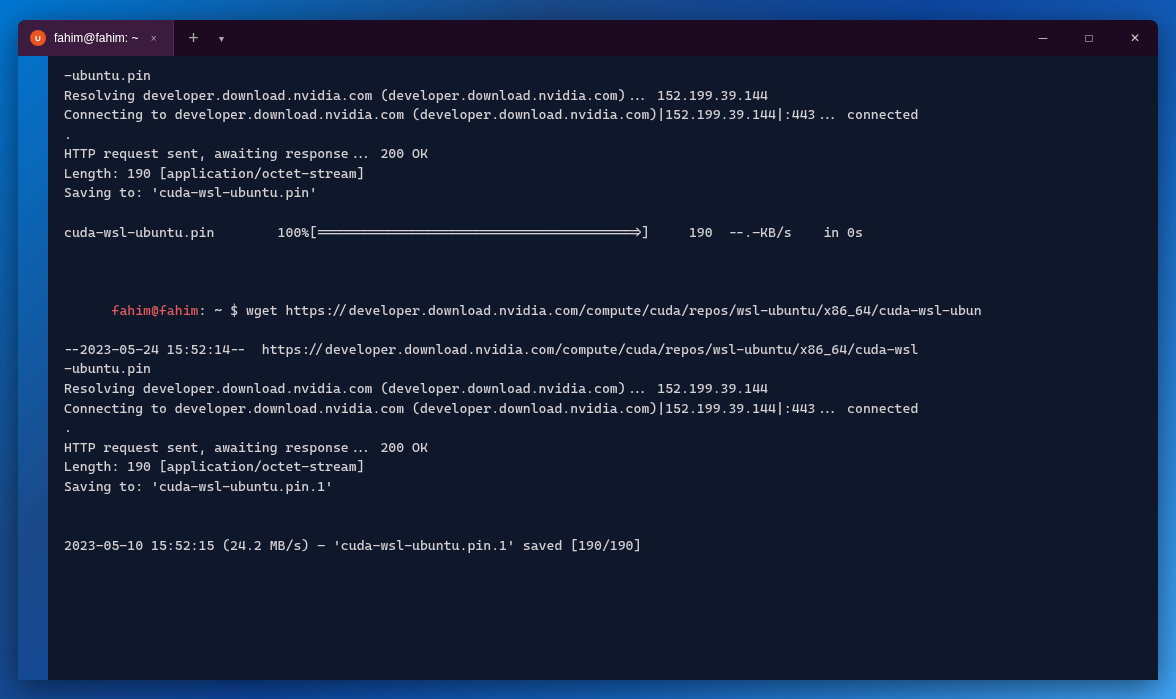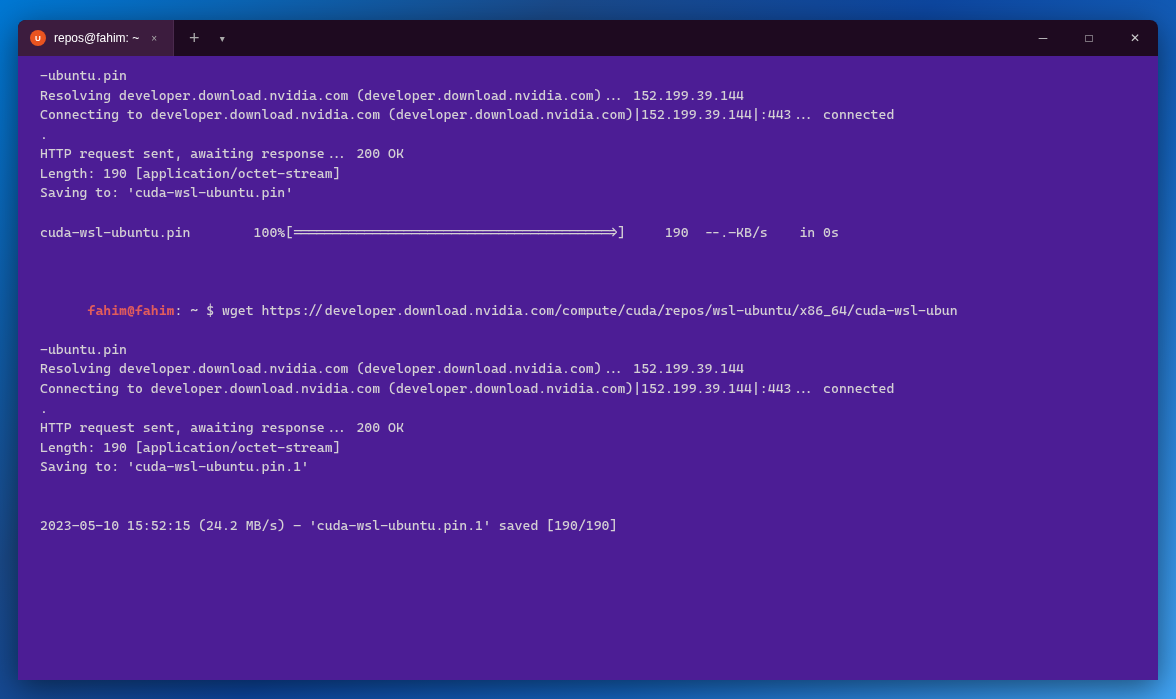--- a/index.html
+++ b/index.html
@@ -120,38 +120,38 @@
       height: 100%;
       display: flex;
       align-items: center;
       justify-content: center;
       color: #ccc;
       font-size: 12px;
       cursor: pointer;
     }
 
     .terminal-body {
-      background: #4c1d95;
+      background: #0f172a;
       flex: 1;
-      padding: 10px 22px;
+      padding: 10px 16px;
       font-family: 'Cascadia Code', 'Consolas', 'Courier New', monospace;
       font-size: 13.5px;
       line-height: 1.45;
       color: #d4d0d4;
       overflow: hidden;
+      margin-left: 30px;
     }
 
     .line {
       white-space: pre-wrap;
       word-break: break-all;
     }
 
     .prompt-user {
       color: #e05c5c;
-      font-weight: bold;
     }
 
     .prompt-colon {
       color: #d4d0d4;
     }
 
     .prompt-dollar {
       color: #d4d0d4;
     }
 
@@ -178,21 +178,21 @@
   </style>
 </head>
 <body>
 
 <div class="window">
 
   <div class="title-bar">
     <div class="tab-area">
       <div class="tab">
         <div class="ubuntu-icon">U</div>
-        <span>repos@fahim: ~</span>
+        <span>fahim@fahim: ~</span>
         <div class="close-icon">×</div>
       </div>
       <div class="tab-new-btn">+</div>
       <div class="tab-dropdown">▾</div>
     </div>
     <div class="window-controls">
       <div class="win-btn">
         <span>─</span>
       </div>
       <div class="win-btn">
@@ -213,20 +213,21 @@
     <div class="line">HTTP request sent, awaiting response... 200 OK</div>
     <div class="line">Length: 190 [application/octet-stream]</div>
     <div class="line">Saving to: 'cuda-wsl-ubuntu.pin'</div>
     <div class="empty-line"></div>
     <div class="line">cuda-wsl-ubuntu.pin        100%[========================================&gt;]     190  --.–KB/s    in 0s</div>
     <div class="empty-line"></div>
     <div class="empty-line"></div>
     <div class="line">
       <span class="prompt-user">fahim@fahim</span><span class="prompt-colon">:</span><span class="prompt-cmd"> ~</span><span class="prompt-dollar"> $ </span><span class="prompt-cmd">wget https://developer.download.nvidia.com/compute/cuda/repos/wsl-ubuntu/x86_64/cuda-wsl-ubun</span>
     </div>
+    <div class="line">--2023-05-24 15:52:14--  https://developer.download.nvidia.com/compute/cuda/repos/wsl-ubuntu/x86_64/cuda-wsl</div>
     <div class="line">-ubuntu.pin</div>
     <div class="line">Resolving developer.download.nvidia.com (developer.download.nvidia.com)... 152.199.39.144</div>
     <div class="line">Connecting to developer.download.nvidia.com (developer.download.nvidia.com)|152.199.39.144|:443... <span style="color:#d4d0d4">connected</span></div>
     <div class="line">.</div>
     <div class="line">HTTP request sent, awaiting response... 200 OK</div>
     <div class="line">Length: 190 [application/octet-stream]</div>
     <div class="line">Saving to: 'cuda-wsl-ubuntu.pin.1'</div>
     <div class="empty-line"></div>
     <div class="empty-line"></div>
     <div class="line">2023-05-10 15:52:15 (24.2 MB/s) – 'cuda-wsl-ubuntu.pin.1' saved [190/190]</div>

